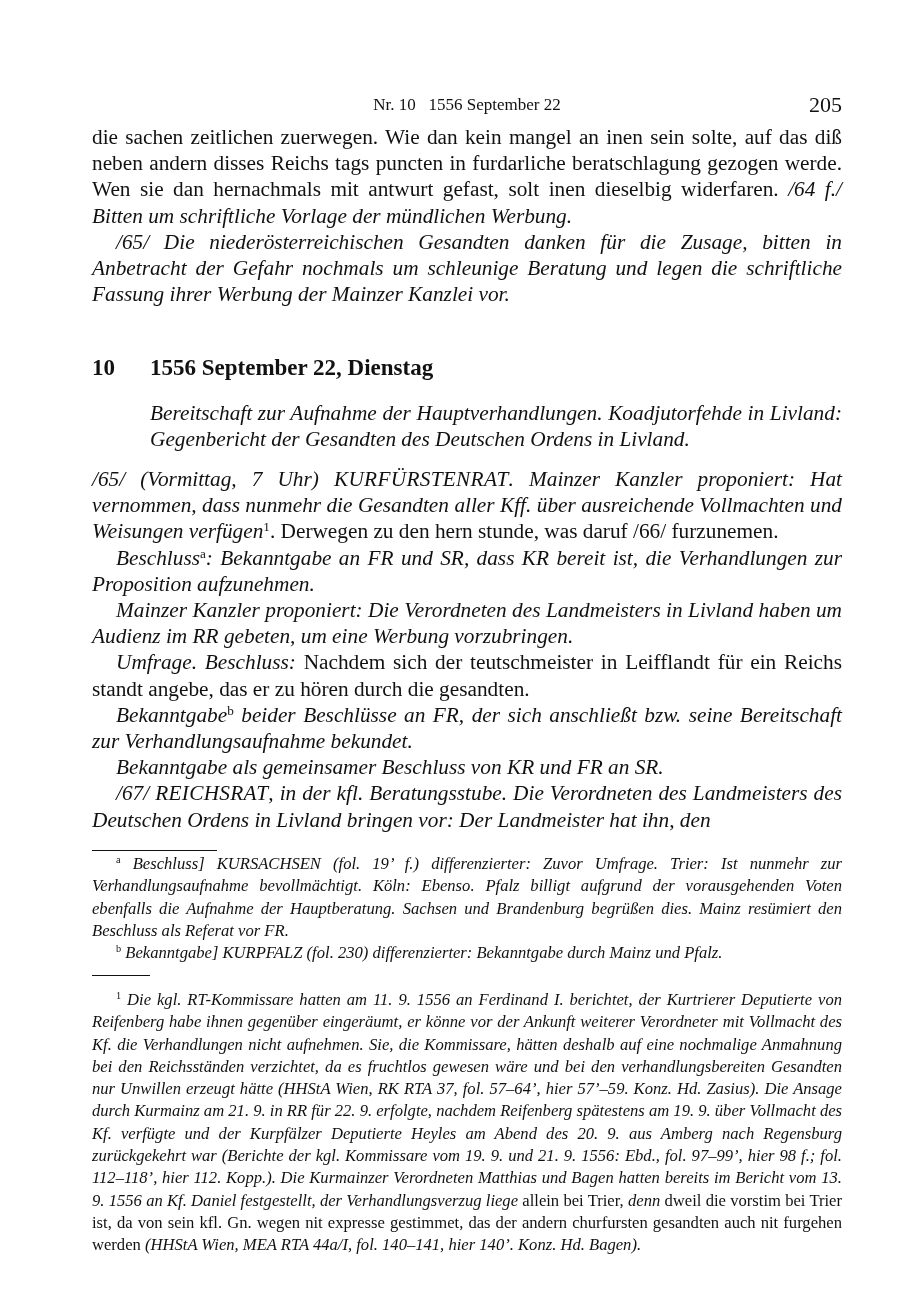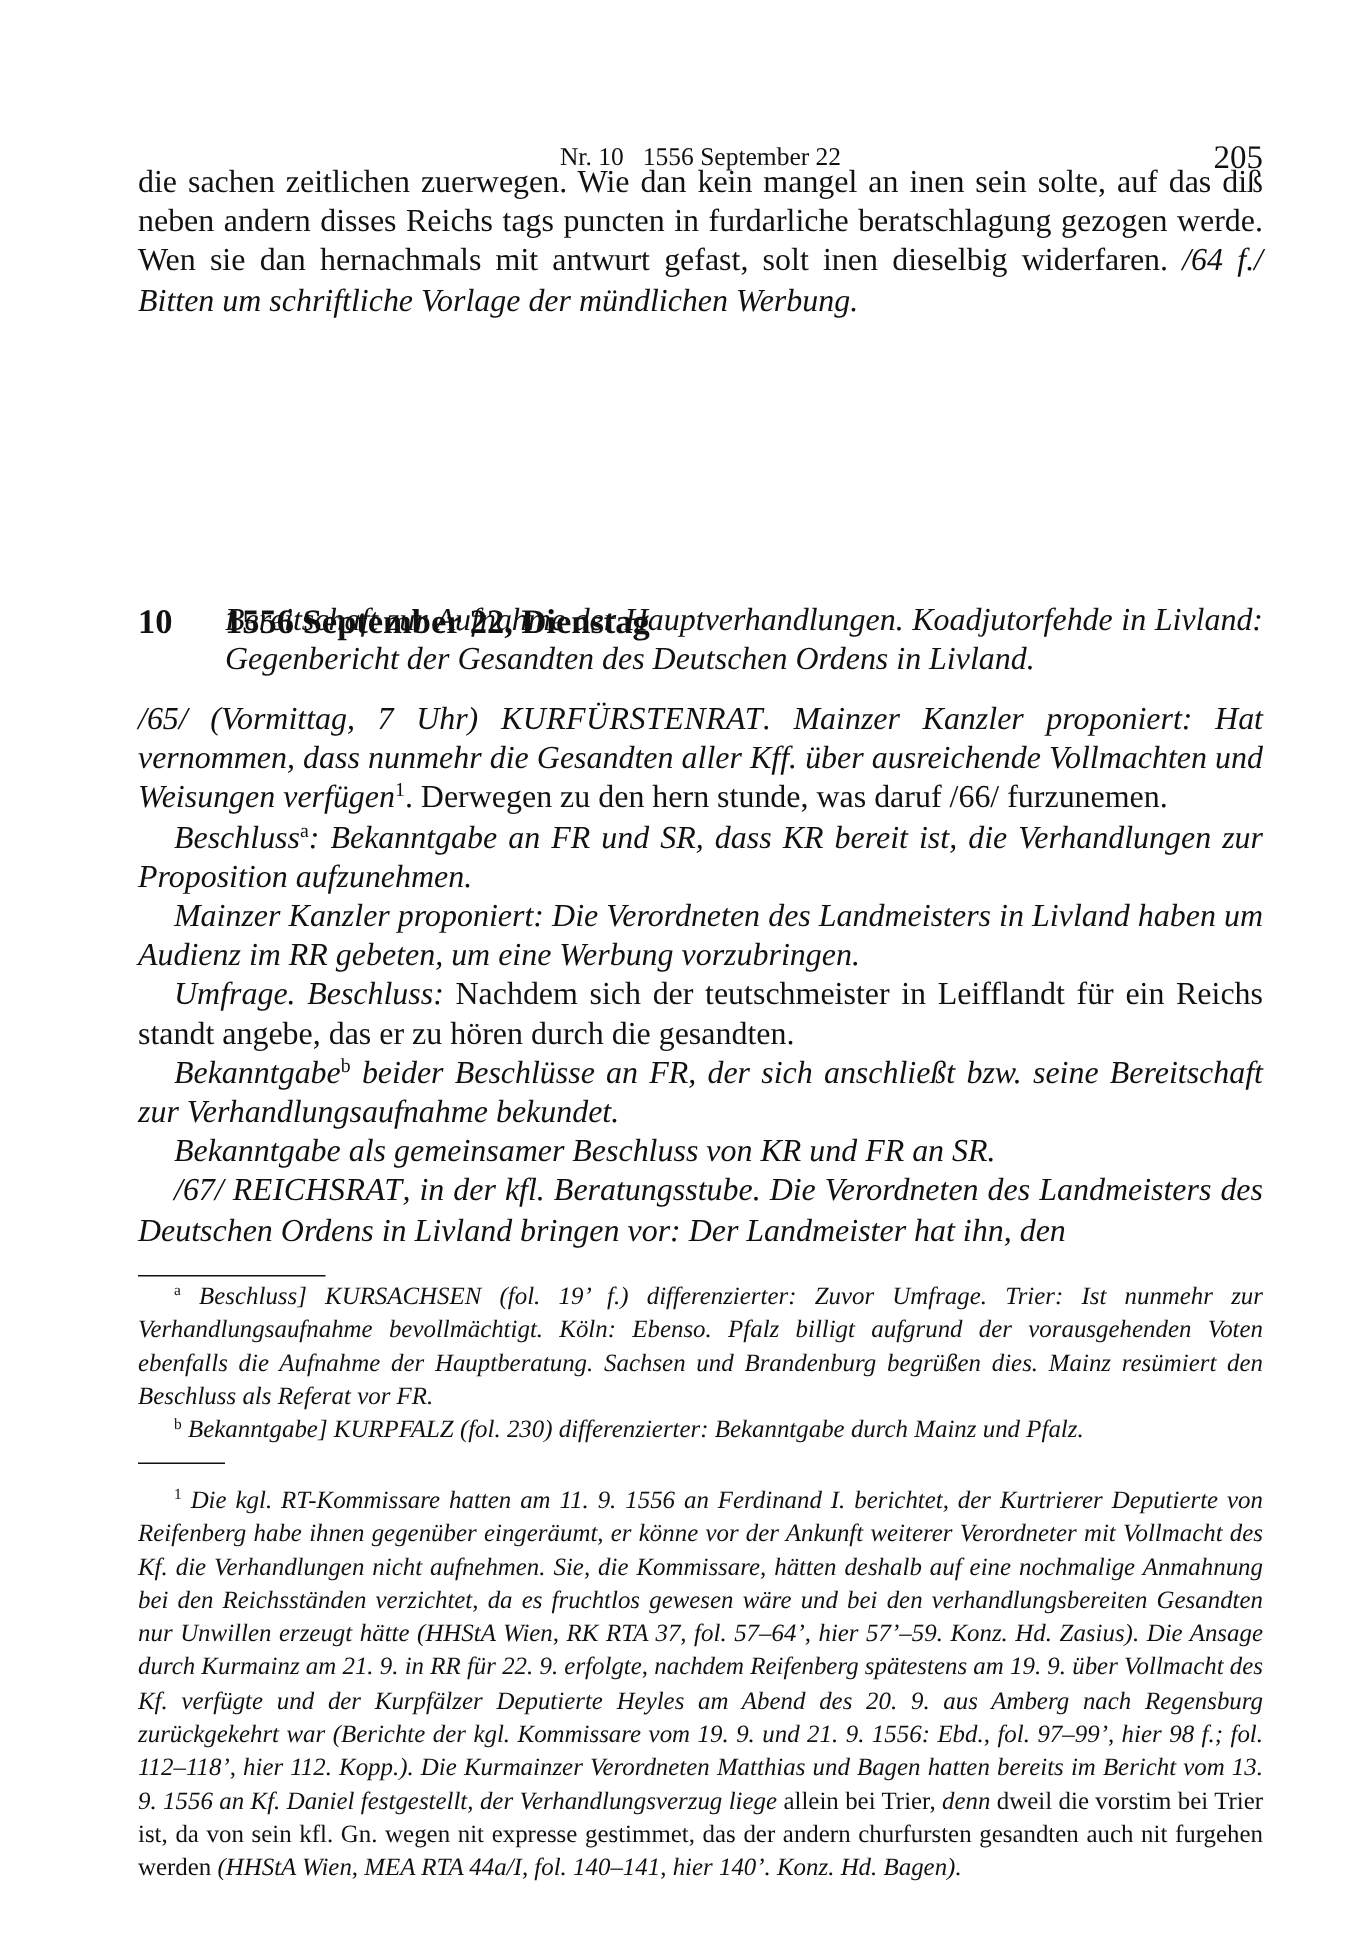--- a/index.html
+++ b/index.html
@@ -21,21 +21,21 @@
     font-size: 21.3px; line-height: 26.2px; text-align: justify; hyphens: manual;
   }
   .body-block p { margin: 0; }
   .indent { text-indent: 24px; }
   i { font-style: italic; }
   .sc { font-variant: small-caps; letter-spacing: 0.3px; }
   .doc-heading {
     position: absolute; top: 354px; left: 0; width: 750px;
     font-size: 23px; font-weight: bold; line-height: 28px;
   }
-  .doc-heading .num { display: inline-block; width: 58px; margin-top: 47px; }
+  .doc-heading .num { display: inline-block; width: 58px; }
   .regest {
     position: absolute; top: 400px; left: 58px; width: 692px;
     font-size: 21.3px; line-height: 26.2px; font-style: italic; text-align: justify;
   }
   .rule-a { position: absolute; top: 850px; left: 0; width: 125px; height: 1px; background: #111; }
   .rule-n { position: absolute; top: 975px; left: 0; width: 58px; height: 1px; background: #111; }
   .fn-block {
     position: absolute; left: 0; width: 750px;
     font-size: 16.6px; line-height: 22.3px; text-align: justify; font-style: italic;
   }
@@ -46,22 +46,23 @@
 </head>
 <body>
 
 <div class="page">
 
   <div class="running-head">
     <span class="center" style="white-space:pre;">Nr. 10   1556 September 22</span>
     <span class="pno">205</span>
   </div>
 
-  <div class="body-block" style="top:108px;">
+  <div class="body-block" style="top:124px;">
     <p><span>die sachen zeitlichen zuerwegen. Wie dan kein mangel an inen sein solte, auf das diß neben andern disses Reichs tags puncten in furdarliche beratschlagung gezogen werde. Wen sie dan hernachmals mit antwurt gefast, solt inen dieselbig widerfaren. </span><i>/64 f./ Bitten um schriftliche Vorlage der mündlichen Werbung.</i></p>
+    <p class="indent"><i>/65/ Die niederösterreichischen Gesandten danken für die Zusage, bitten in Anbetracht der Gefahr nochmals um schleunige Beratung und legen die schriftliche Fassung ihrer Werbung der Mainzer Kanzlei vor.</i></p>
   </div>
 
   <div class="doc-heading">
     <span class="num">10</span><span>1556 September 22, Dienstag</span>
   </div>
 
   <div class="regest">Bereitschaft zur Aufnahme der Hauptverhandlungen. Koadjutorfehde in Livland: Gegenbericht der Gesandten des Deutschen Ordens in Livland.</div>
 
   <div class="body-block" style="top:466px;">
     <p><i><span>/65/ (Vormittag, 7 Uhr) </span><span class="sc">KURFÜRSTENRAT</span><span>. Mainzer Kanzler proponiert: Hat vernommen, dass nunmehr die Gesandten aller Kff. über ausreichende Vollmachten und Weisungen verfügen</span></i><sup>1</sup><span>. Derwegen zu den hern stunde, was daruf /66/ furzunemen.</span></p>

